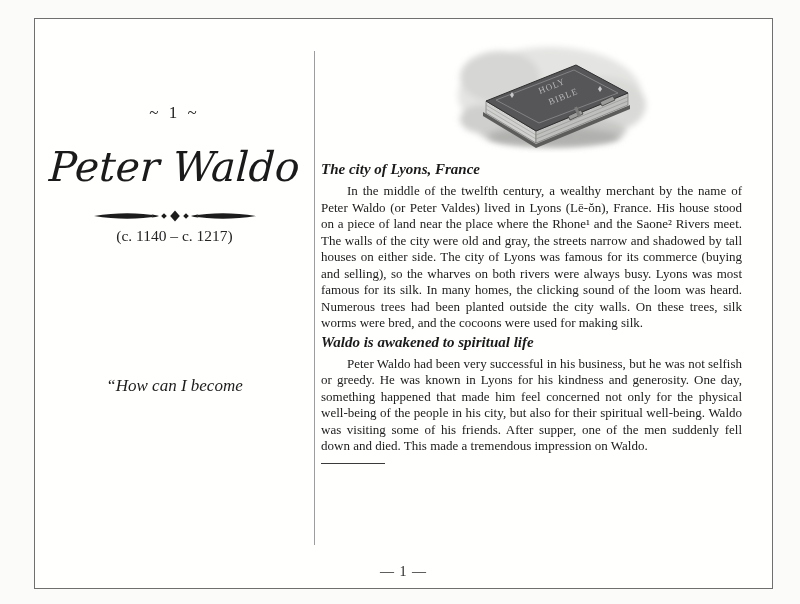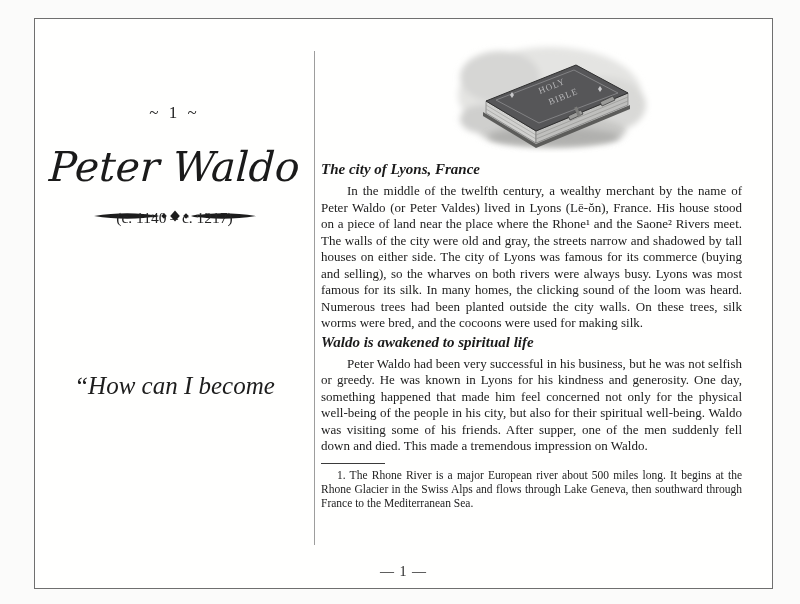--- a/index.html
+++ b/index.html
@@ -21,24 +21,24 @@
   
   .left-col{position:absolute;left:0;top:0;width:279px;height:569px;text-align:center;}
   .chapter-number{position:absolute;top:84px;left:0;width:100%;font-size:17px;letter-spacing:3px;color:#242424;}
   .chapter-title{
     position:absolute;top:120px;left:0;width:100%;
     font-family:"DejaVu Serif", serif;font-style:italic;
     font-size:41px;line-height:56px;color:#1a1a1a;
     transform:skewX(-3deg);
   }
   .ornament{position:absolute;top:190px;left:50%;transform:translateX(-50%);}
-  .life-dates{position:absolute;top:190px;left:0;width:100%;font-size:15.5px;color:#242424;}
+  .life-dates{position:absolute;top:208px;left:0;width:100%;font-size:15.5px;color:#242424;}
   .chapter-quote{
     position:absolute;top:352px;left:0;width:100%;
-    font-style:italic;font-size:25px;line-height:29px;color:#1d1d1d;
+    font-style:italic;font-size:17px;line-height:29px;color:#1d1d1d;
   }
   
   .right-col{position:absolute;left:286px;top:0;width:421px;}
   .illustration-wrap{margin:20px 0 2px;height:114px;text-align:center;transform:translateX(20px);}
   .section-heading{
     font-size:15px;font-weight:bold;font-style:italic;
     margin:8px 0 5px;color:#1b1b1b;
   }
   .section-heading.second{margin-top:2px;}
   .body-para{
@@ -135,17 +135,16 @@
     <div class="section-heading">The city of Lyons, France</div>
 
     <p class="body-para">In the middle of the twelfth century, a wealthy merchant by the name of Peter Waldo (or Peter Valdes) lived in Lyons (Lē-ŏn), France. His house stood on a piece of land near the place where the Rhone¹ and the Saone² Rivers meet. The walls of the city were old and gray, the streets narrow and shadowed by tall houses on either side. The city of Lyons was famous for its commerce (buying and selling), so the wharves on both rivers were always busy. Lyons was most famous for its silk. In many homes, the clicking sound of the loom was heard. Numerous trees had been planted outside the city walls. On these trees, silk worms were bred, and the cocoons were used for making silk.</p>
 
     <div class="section-heading second">Waldo is awakened to spiritual life</div>
 
     <p class="body-para">Peter Waldo had been very successful in his business, but he was not selfish or greedy. He was known in Lyons for his kindness and generosity. One day, something happened that made him feel concerned not only for the physical well-being of the people in his city, but also for their spiritual well-being. Waldo was visiting some of his friends. After supper, one of the men suddenly fell down and died. This made a tremendous impression on Waldo.</p>
 
     <div class="footnote-rule"></div>
 
-    <p class="footnote">1. The Rhone River is a major European river about 500 miles long. It begins at the Rhone Glacier in the Swiss Alps and flows through Lake Geneva, then southward through France to the Mediterranean Sea.</p>
   </div>
 
   <div class="page-number">— 1 —</div>
 </div>
 
 </body></html>

